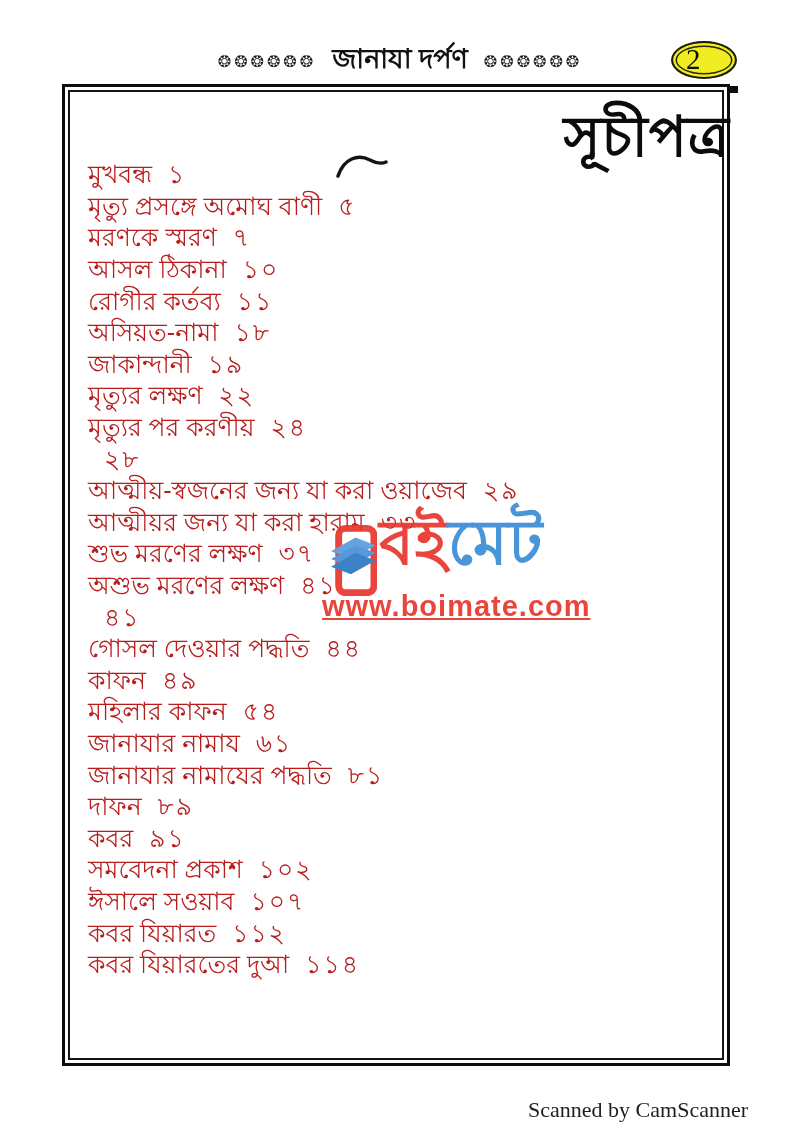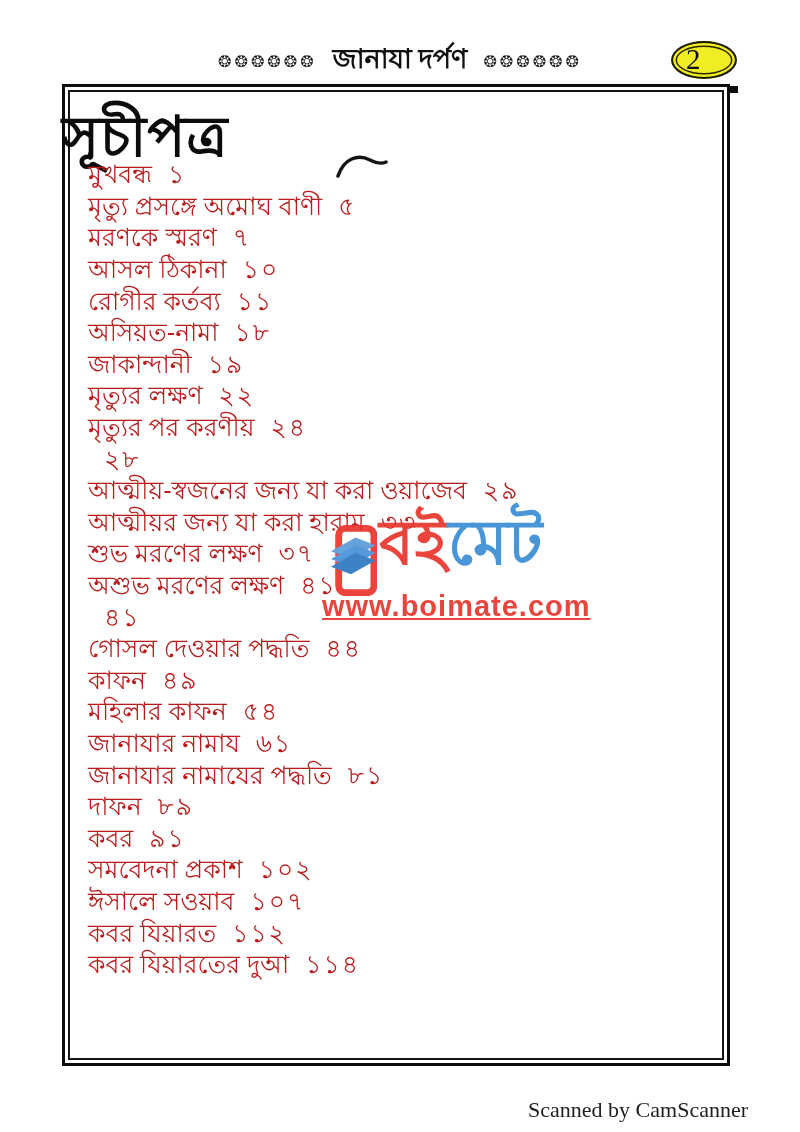--- a/index.html
+++ b/index.html
@@ -11,21 +11,21 @@
   .header{
     position:absolute;left:0;top:40px;width:800px;height:40px;
     display:flex;align-items:center;justify-content:center;gap:16px;
   }
   .ornament{
     font-size:16px;letter-spacing:3px;color:#1c1c1c;white-space:nowrap;
     transform:translateY(1px);
   }
   .header-title{
     font-size:27px;font-weight:bold;color:#111;white-space:nowrap;
-    font-family:Liberation Serif, serif;
+    font-family:Liberation Sans, sans-serif;
   }
   .page-badge{
     position:absolute;left:671px;top:41px;width:66px;height:38px;
     background:var(--badge-yellow,#f0ee23);
     border:2.5px solid #1a1a00;border-radius:50%;
     box-shadow:inset 0 0 0 2.5px var(--badge-yellow,#f0ee23), inset 0 0 0 4px #2a2a00;
     display:flex;align-items:center;box-sizing:border-box;
     z-index:5;
   }
   .page-badge span{
@@ -39,21 +39,21 @@
   }
   .frame-inner{
     position:absolute;left:3px;top:3px;right:3px;bottom:3px;
     border:2px solid #141414;
   }
   .frame-blemish{
     position:absolute;left:729px;top:86px;width:9px;height:7px;background:#0c0c0c;z-index:6;
   }
   
   .toc-title{
-    position:absolute;left:62px;top:94px;width:668px;text-align:left;
+    position:absolute;left:62px;top:94px;width:668px;text-align:right;
     font-size:56px;font-weight:bold;color:#0b0b0b;letter-spacing:1px;
     font-family:"Liberation Serif", serif;z-index:2;
   }
   .pen-mark{position:absolute;left:336px;top:152px;z-index:2;}
   .toc-list{
     position:absolute;left:88px;top:161px;width:560px;z-index:2;
   }
   .toc-row{
     height:31.6px;display:flex;align-items:center;
     font-size:25px;color:#b91c1c;white-space:nowrap;

